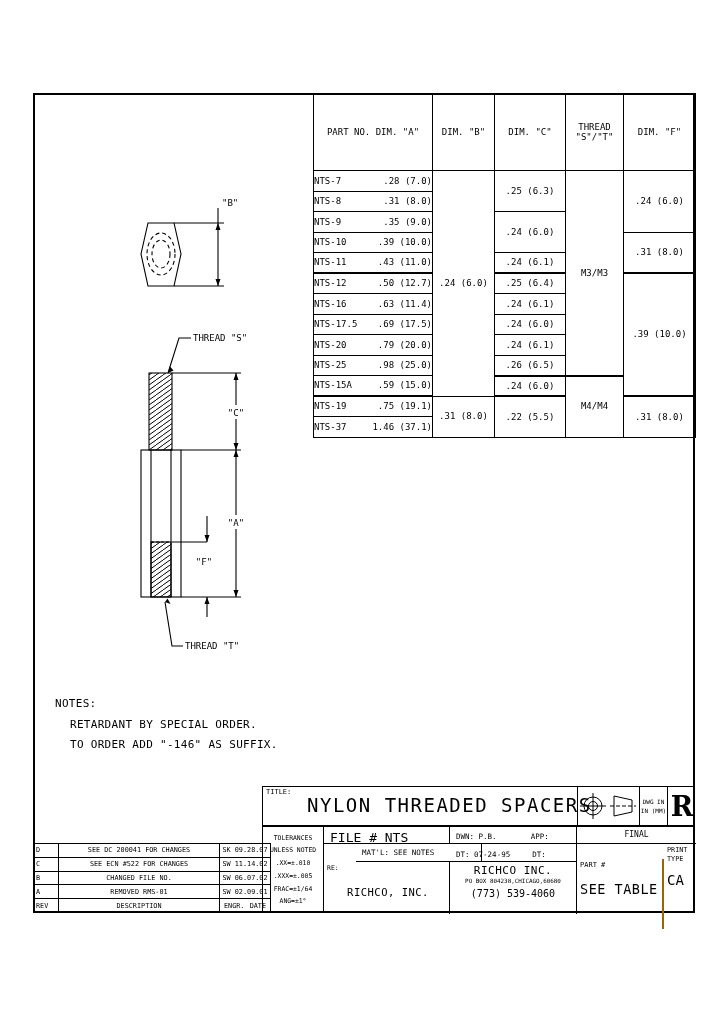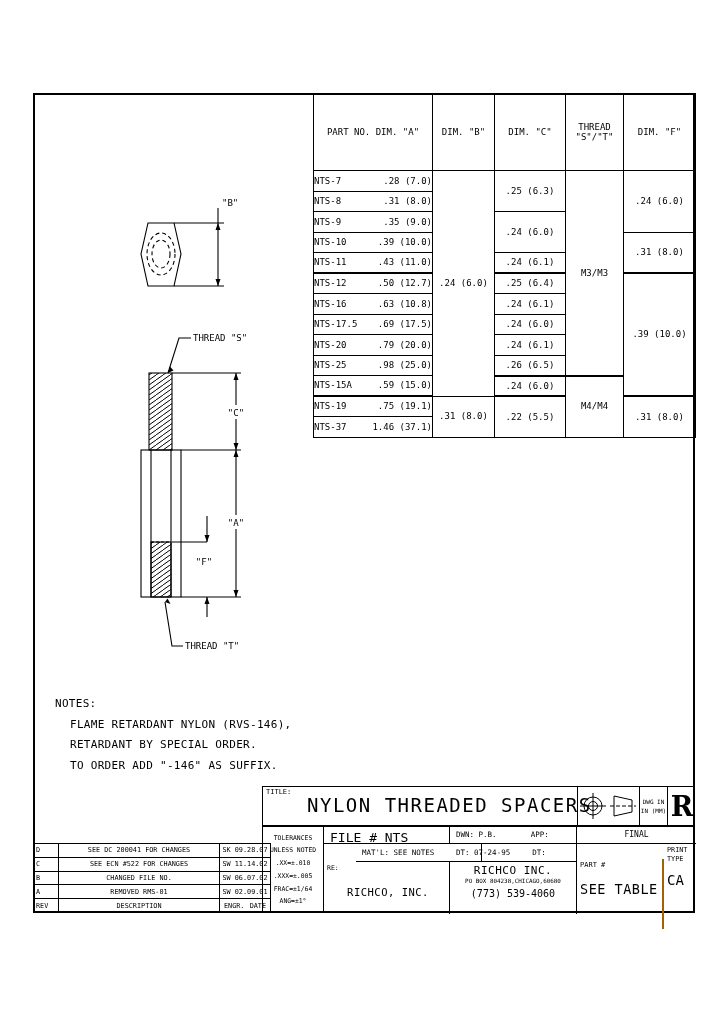--- a/index.html
+++ b/index.html
@@ -39,21 +39,21 @@
   .title-main { position:absolute; left:44px; top:7px; font-size:19px; letter-spacing:1.5px; white-space:nowrap; }
   .proj-box { position:absolute; left:314px; top:0; width:62px; height:100%; border-left:1px solid #000; box-sizing:border-box; }
   .dwg-box { position:absolute; left:376px; top:0; width:28px; height:100%; border-left:1px solid #000; box-sizing:border-box;
     font-size:6px; text-align:center; display:flex; flex-direction:column; justify-content:center; line-height:1.5; }
   .logo-box { position:absolute; left:404px; top:0; width:29px; height:100%; border-left:1px solid #000; box-sizing:border-box;
     display:flex; align-items:center; justify-content:center;
     font-family:"DejaVu Serif", serif; font-weight:bold; font-size:27px; }
 
   .mainblock { position:absolute; left:262px; top:826px; width:433px; height:87px;
     border:1px solid #000; box-sizing:border-box; }
-  .mainblock > div { position:absolute; box-sizing:border-box; }
+  .mainblock > div { position:absolute; box-sizing:border-box;align-items:center; }
   .tol-box { left:0; top:0; width:61px; height:100%; border-right:1px solid #000;
     font-size:6.4px; text-align:center; display:flex; flex-direction:column; justify-content:space-evenly; padding:2px 0; }
   .file-cell { left:61px; top:0; width:126px; height:17px; border-right:1px solid #000; border-bottom:1px solid #000;
     font-size:13px; padding:3px 0 0 6px; }
   .matl-cell { left:61px; top:17px; width:126px; height:18px; border-right:1px solid #000; border-bottom:1px solid #000;
     font-size:7.5px; padding:4px 0 0 6px;margin-left:32px; }
   .re-cell { left:61px; top:35px; width:126px; height:52px; border-right:1px solid #000; font-size:6.5px; padding:2px 0 0 3px; }
   .re-company { margin-top:14px; text-align:center; font-size:10.5px; letter-spacing:0.5px; }
   .dwn-cell { left:187px; top:0; width:127px; height:17px; border-right:1px solid #000; border-bottom:1px solid #000;
     font-size:7.5px; padding:3px 6px 0 6px; display:flex; }
@@ -168,21 +168,21 @@
               <span>.50 (12.7)</span>
             </div>
           </td>
       <td>.25 (6.4)</td>
       <td rowspan="6" class="hb">.39 (10.0)</td>
     </tr>
     <tr>
       <td class="pa">
             <div class="cellflex">
               <span>NTS-16</span>
-              <span>.63 (10.8)</span>
+              <span>.63 (11.4)</span>
             </div>
           </td>
       <td>.24 (6.1)</td>
     </tr>
     <tr>
       <td class="pa">
             <div class="cellflex">
               <span>NTS-17.5</span>
               <span>.69 (17.5)</span>
             </div>
@@ -284,21 +284,20 @@
     </g>
     <text x="136" y="226" text-anchor="middle">"C"</text>
     <text x="136" y="336" text-anchor="middle">"A"</text>
     <text x="104" y="375" text-anchor="middle">"F"</text>
     <text x="93" y="151">THREAD "S"</text>
     <text x="85" y="459">THREAD "T"</text>
   </svg>
 
   <div class="notes">
     <div>NOTES:</div>
-    <div class="ind">FLAME RETARDANT NYLON (RVS-146),</div>
     <div class="ind">RETARDANT BY SPECIAL ORDER.</div>
     <div class="ind">TO ORDER ADD "-146" AS SUFFIX.</div>
   </div>
 
   <div class="titlebar">
     <span class="title-label">TITLE:</span>
     <span class="title-main">NYLON THREADED SPACERS</span>
     <div class="proj-box">
       <svg width="60" height="38" viewBox="0 0 60 38">
         <g stroke="#000" stroke-width="1" fill="none">

